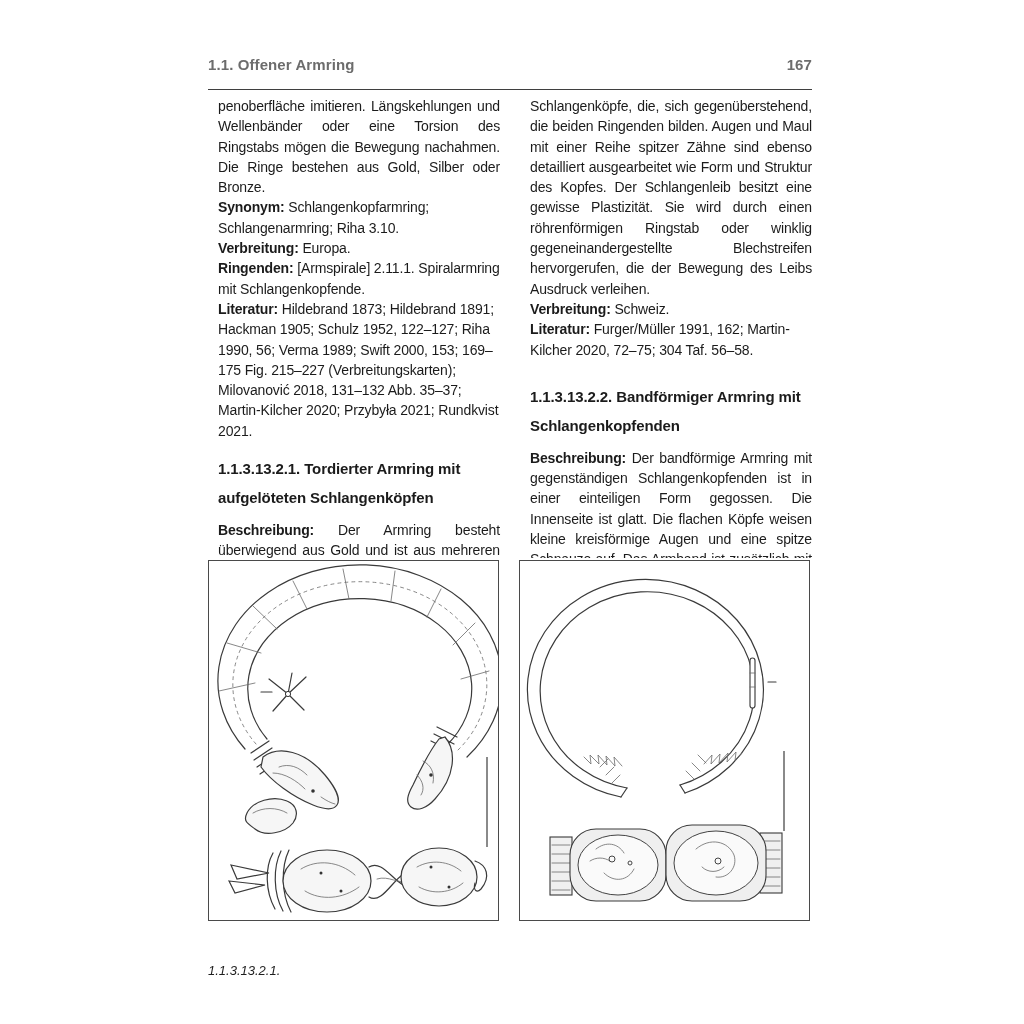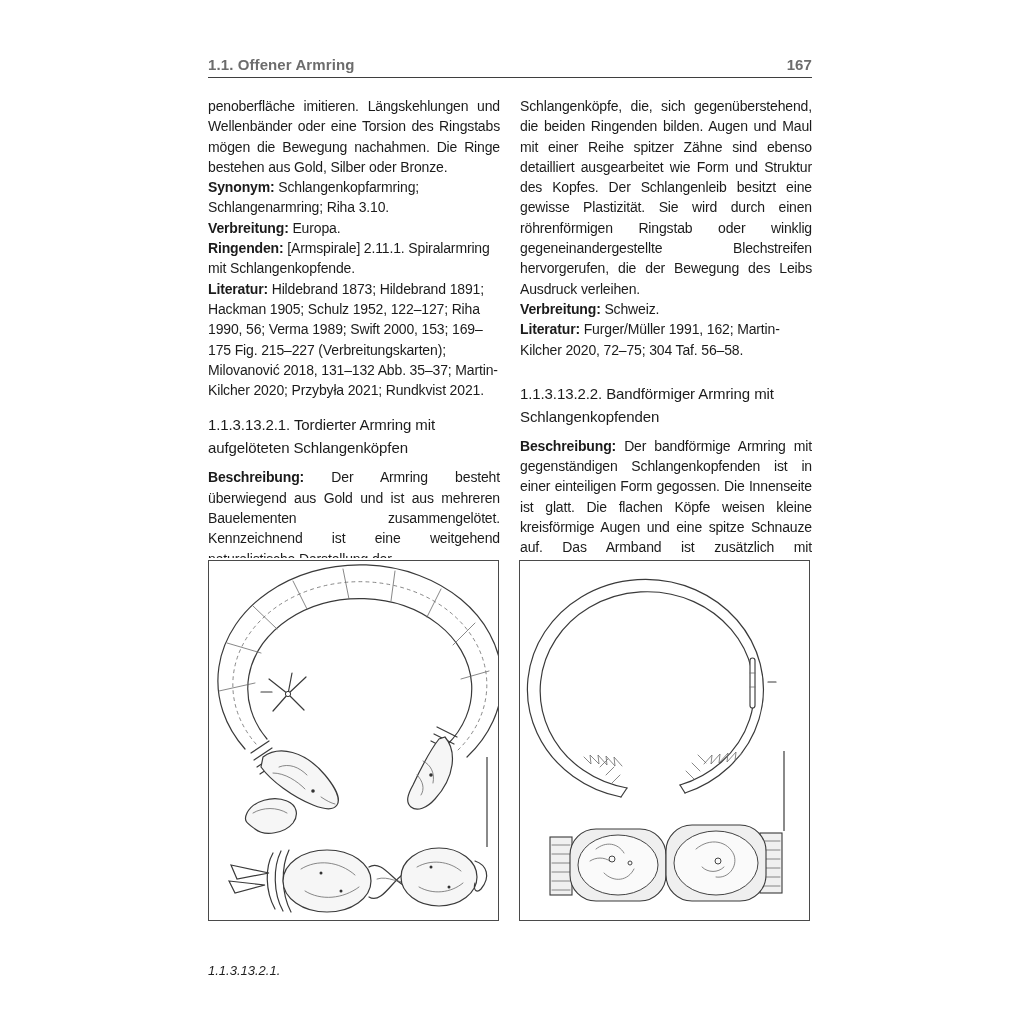--- a/index.html
+++ b/index.html
@@ -4,35 +4,35 @@
 <style>
   html,body{margin:0;padding:0;background:#ffffff;}
   .page{
     position:relative;width:1024px;height:1024px;background:#ffffff;
     font-family:"Liberation Sans",sans-serif;color:#1b1b1b;overflow:hidden;
   }
   
   .runhead{
     position:absolute;left:208px;top:56px;width:604px;
     display:flex;justify-content:space-between;align-items:flex-end;
-    padding-bottom:4px;border-bottom:1.5px solid #3f3f3f;
+    padding-bottom:16px;border-bottom:1.5px solid #3f3f3f;
     font-size:15px;font-weight:bold;color:#6c6c6c;letter-spacing:.1px;
   }
   
   .cols{
     position:absolute;left:208px;top:96px;width:604px;height:462px;
     display:flex;gap:20px;overflow:hidden;
   }
-  .col{width:292px;font-size:14px;line-height:20.3px;letter-spacing:-0.15px;}
+  .col{width:292px;font-size:14px;line-height:20.3px;letter-spacing:-0.15px;margin-left:10px;}
   .col p{margin:0;}
   .para{text-align:justify;}
   .meta{text-align:left;}
   .lbl{font-weight:bold;}
   .subhead{
-    font-size:15px;line-height:23px;font-weight:normal;
+    font-size:15px;line-height:29px;font-weight:bold;
     margin:13px 0 8px 0;text-align:left;letter-spacing:-0.1px;
   }
   
   .figs{position:absolute;left:208px;top:560px;width:604px;display:flex;gap:20px;}
   .figbox{
     width:291px;height:361px;box-sizing:border-box;border:1px solid #4a4a4a;
     background:#ffffff;overflow:hidden;
   }
   .caps{position:absolute;left:208px;top:931px;width:604px;display:flex;gap:20px;margin-top:32px;}
   .cap{width:292px;font-size:13px;font-style:italic;color:#1f1f1f;}

